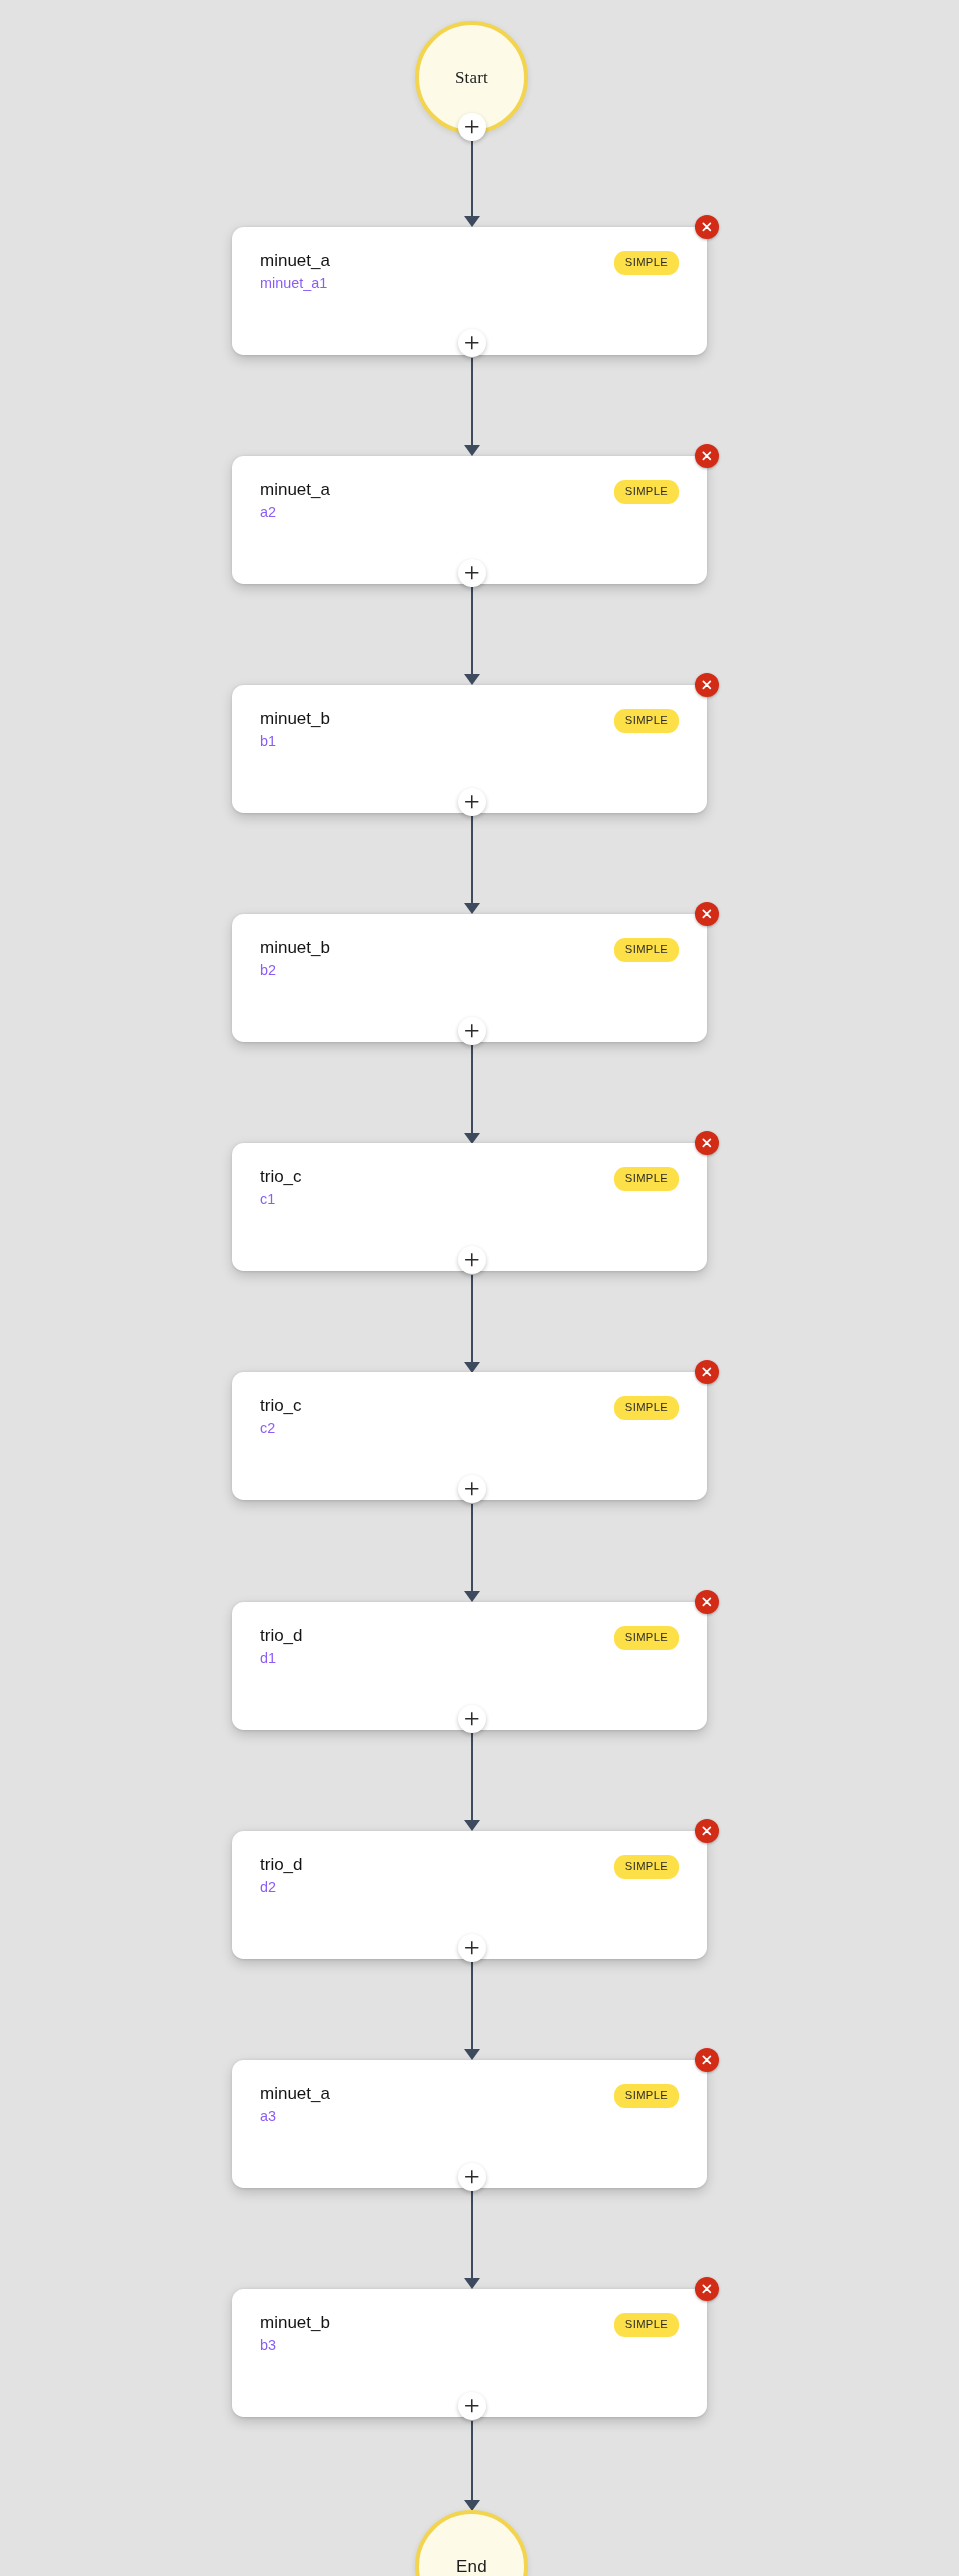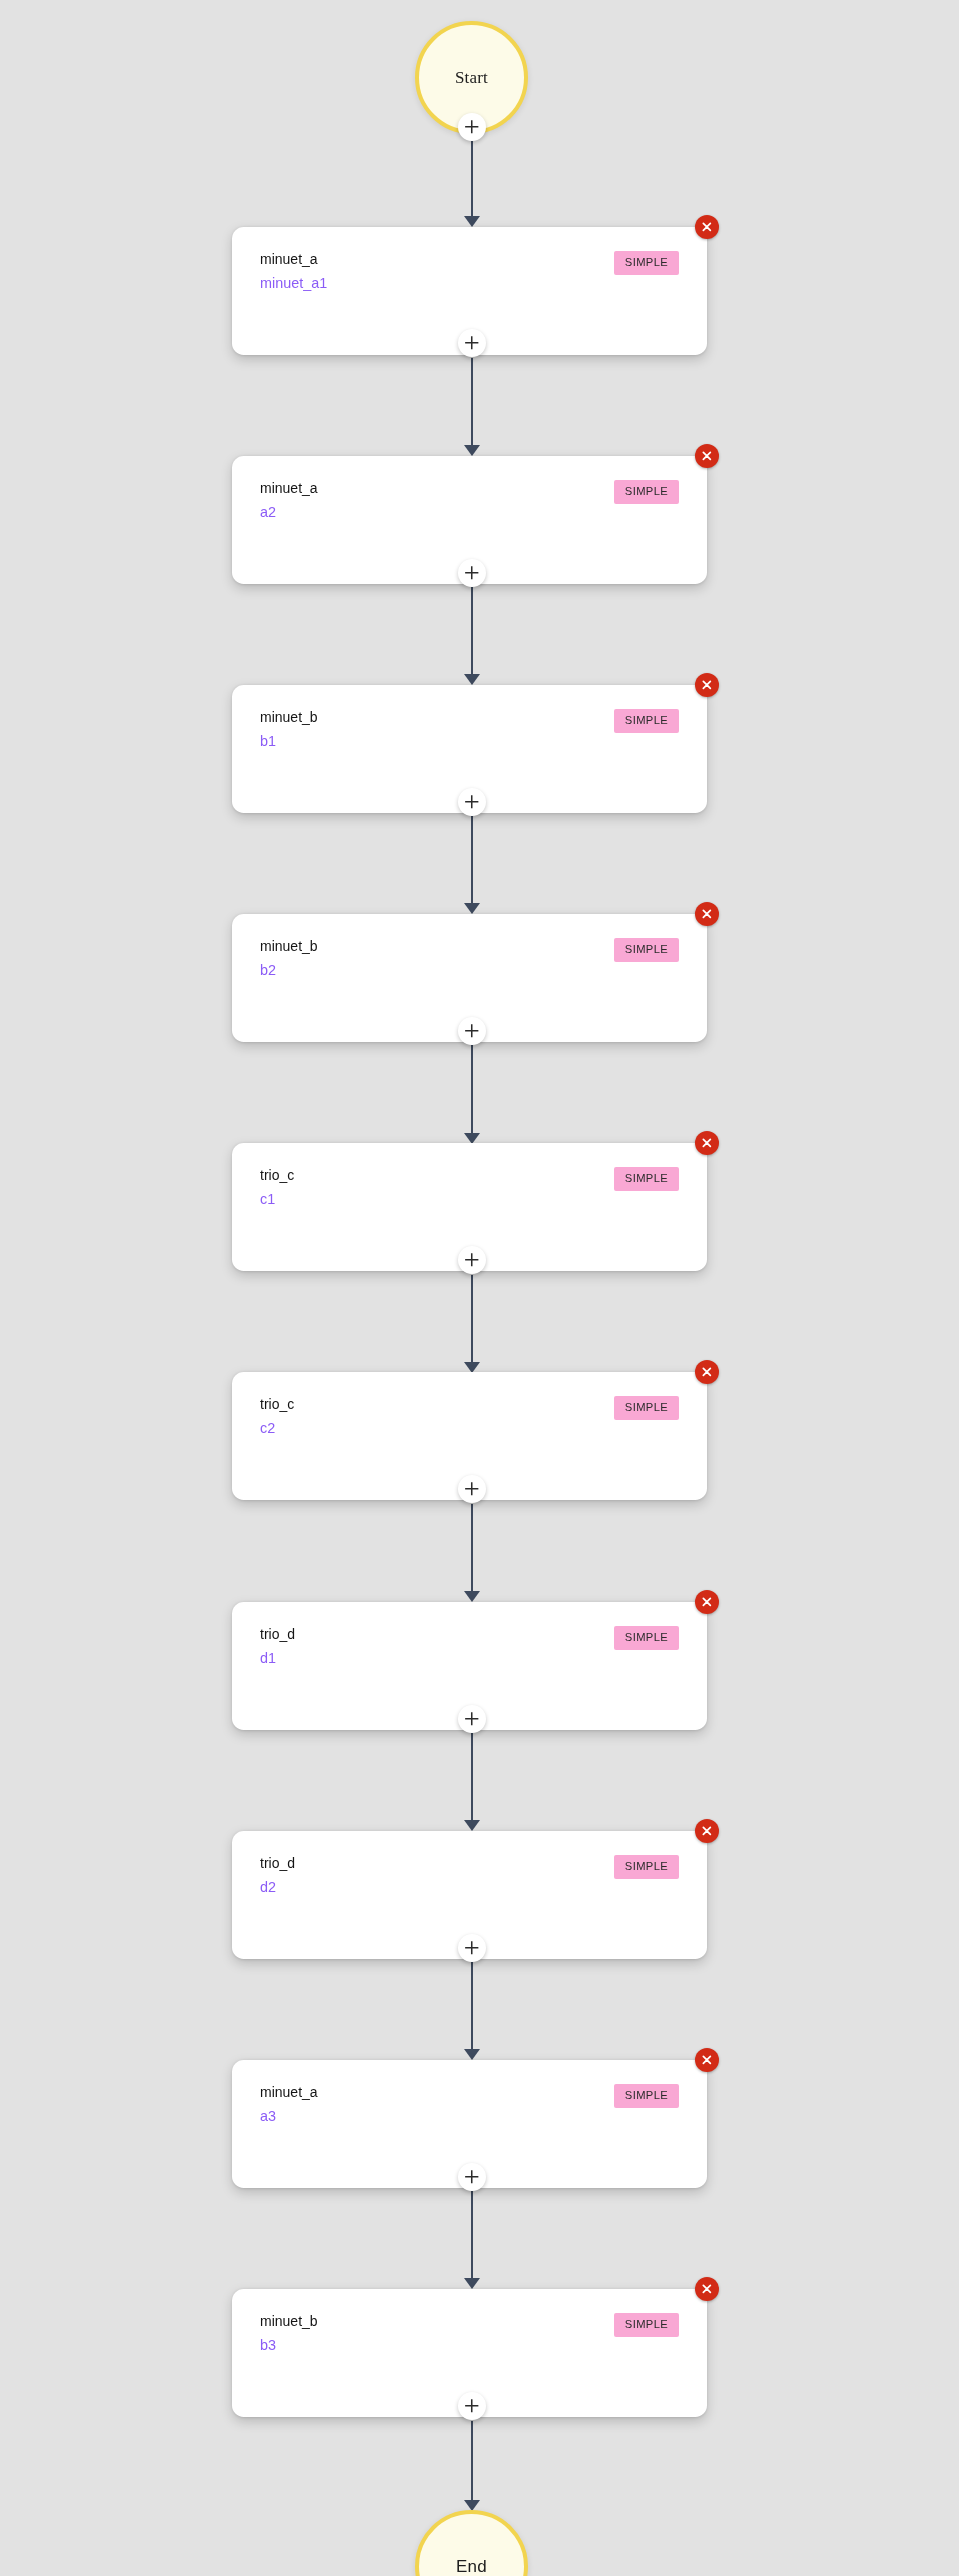--- a/index.html
+++ b/index.html
@@ -56,45 +56,45 @@
     border-radius: 11.7px;
     box-shadow: 0 4.5px 11.7px rgba(0,0,0,0.17), 0 0.9px 2.7px rgba(0,0,0,0.10);
     box-sizing: border-box;
     z-index: 5;
   }
 
   .node-title {
     position: absolute;
     left: 28px;
     top: 25px;
-    font-size: 14px;
+    font-size: 17px;
     color: #141414;
     line-height: 1.1;
     white-space: nowrap;
   }
   .node-subtitle {
     position: absolute;
     left: 28px;
     top: 49px;
     font-size: 14.4px;
     color: #8b5cf6;
     line-height: 1.1;
     white-space: nowrap;
   }
 
   .node-badge {
     position: absolute;
     right: 28px;
     top: 24px;
-    background: #f9a8d4;
+    background: #fde047;
     color: #2b2b2b;
     font-size: 11.2px;
     letter-spacing: 0.4px;
     padding: 6.3px 10.8px 6.3px 10.8px;
-    border-radius: 2px;
+    border-radius: 11px;
     line-height: 1;
     white-space: nowrap;
   }
 
   
   .node-delete {
     position: absolute;
     right: -11.7px;
     top: -11.7px;
     width: 24px;

